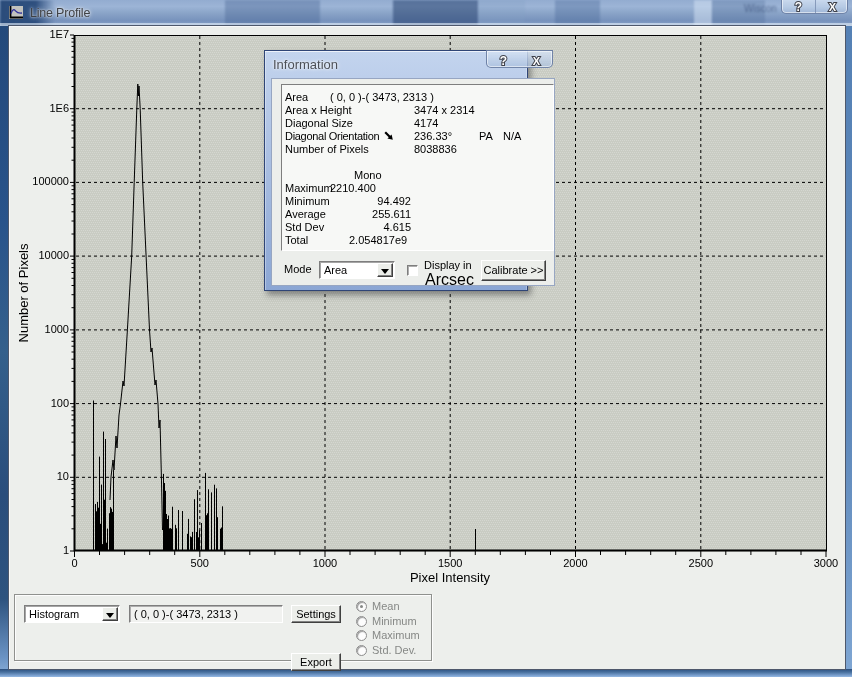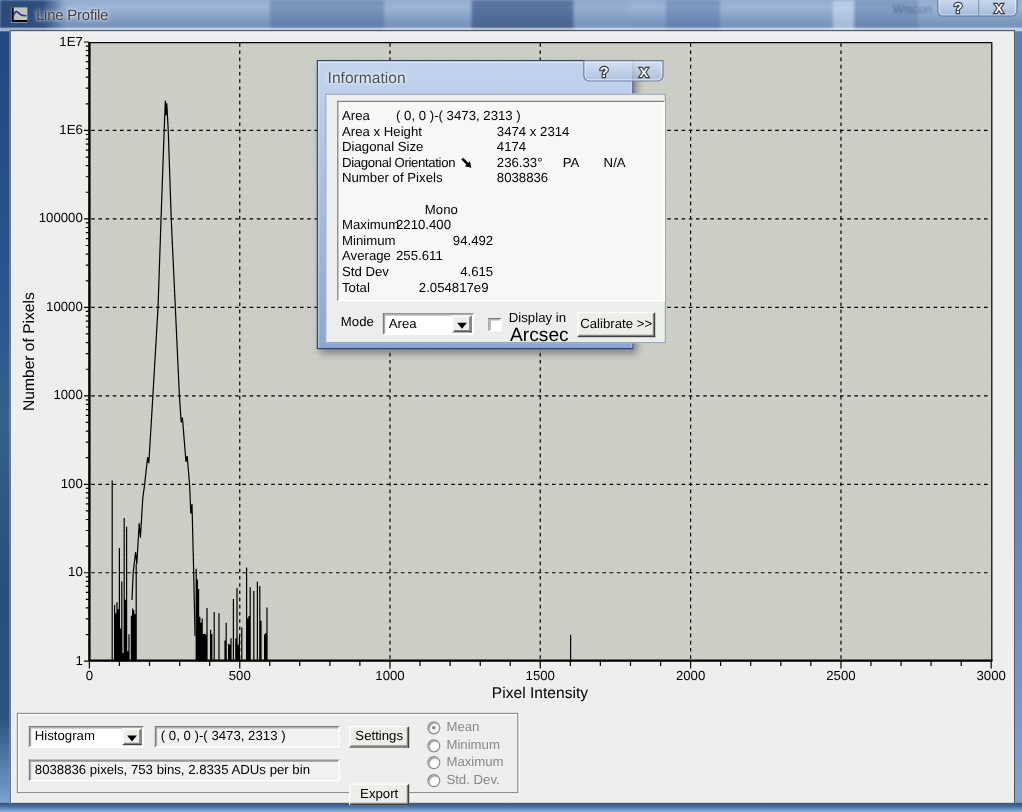--- a/index.html
+++ b/index.html
@@ -118,23 +118,20 @@
 
 <div class="gbox" style="left:14px;top:594px;width:418px;height:67px"></div>
 <div class="combo" style="left:24px;top:605px;width:96px;height:18px">
       <div class="txt">Histogram</div>
       <div class="arrow"></div>
     </div>
 <div class="sunk" style="left:129px;top:605px;width:154px;height:18px">
       <div class="txt">( 0, 0 )-( 3473, 2313 )</div>
     </div>
 <div class="btn3" style="left:291px;top:605px;width:50px;height:18px;line-height:16px">Settings</div>
-<div class="sunk" style="left:24px;top:633px;width:259px;height:18px">
-      <div class="txt">8038836 pixels, 753 bins, 2.8335 ADUs per bin</div>
-    </div>
 <div class="btn3" style="left:291px;top:653px;width:50px;height:18px;line-height:16px">Export</div>
 <div class="radio" style="left:356px;top:601px">
       <div style="position:absolute;left:3px;top:3px;width:3px;height:3px;border-radius:50%;background:#868886"></div>
     </div>
 <div class="radio" style="left:356px;top:616px"></div>
 <div class="radio" style="left:356px;top:630px"></div>
 <div class="radio" style="left:356px;top:645px"></div>
 <div class="rlbl" style="left:372px;top:600px">Mean</div>
 <div class="rlbl" style="left:372px;top:615px">Minimum</div>
 <div class="rlbl" style="left:372px;top:629px">Maximum</div>
@@ -164,31 +161,31 @@
   <span style="position:absolute;left:4px;top:20px">Area x Height</span>
         <span style="position:absolute;left:133px;top:20px">3474 x 2314</span>
   <span style="position:absolute;left:4px;top:33px">Diagonal Size</span>
         <span style="position:absolute;left:133px;top:33px">4174</span>
   <span style="position:absolute;left:4px;top:46px;letter-spacing:-0.3px">Diagonal Orientation</span>
         <svg style="position:absolute;left:103px;top:47px" width="10" height="10" viewBox="0 0 10 10" xmlns="http://www.w3.org/2000/svg">
           <path d="M1.2 1.2L6 6" stroke="#000" stroke-width="2.2" fill="none"></path>
           <path d="M8.8 8.8L3.4 7.6L7.6 3.4Z" fill="#000"></path>
         </svg>
         <span style="position:absolute;left:133px;top:46px">236.33°</span>
-        <span style="position:absolute;left:188px;top:46px">PA</span>
+        <span style="position:absolute;left:198px;top:46px">PA</span>
         <span style="position:absolute;left:222px;top:46px">N/A</span>
   <span style="position:absolute;left:4px;top:59px">Number of Pixels</span>
         <span style="position:absolute;left:133px;top:59px">8038836</span>
   <span style="position:absolute;left:73px;top:85px">Mono</span>
   <span style="position:absolute;left:4px;top:98px">Maximum</span>
         <span style="position:absolute;left:49px;top:98px;width:81px;">2210.400</span>
   <span style="position:absolute;left:4px;top:111px">Minimum</span>
         <span style="position:absolute;left:49px;top:111px;width:81px;text-align:right">94.492</span>
   <span style="position:absolute;left:4px;top:124px">Average</span>
-        <span style="position:absolute;left:49px;top:124px;width:81px;">255.611</span>
+        <span style="position:absolute;left:49px;top:124px;width:81px;text-align:right">255.611</span>
   <span style="position:absolute;left:4px;top:137px">Std Dev</span>
         <span style="position:absolute;left:49px;top:137px;width:81px;text-align:right">4.615</span>
   <span style="position:absolute;left:4px;top:150px">Total</span>
         <span style="position:absolute;left:68px;top:150px">2.054817e9</span>
  </div>
  <div style="position:absolute;left:19px;top:212px;font-size:11px;color:#000">Mode</div>
  <div class="combo" style="left:54px;top:210px;width:76px;height:18px">
         <div class="txt">Area</div>
         <div class="arrow"></div>
       </div>

